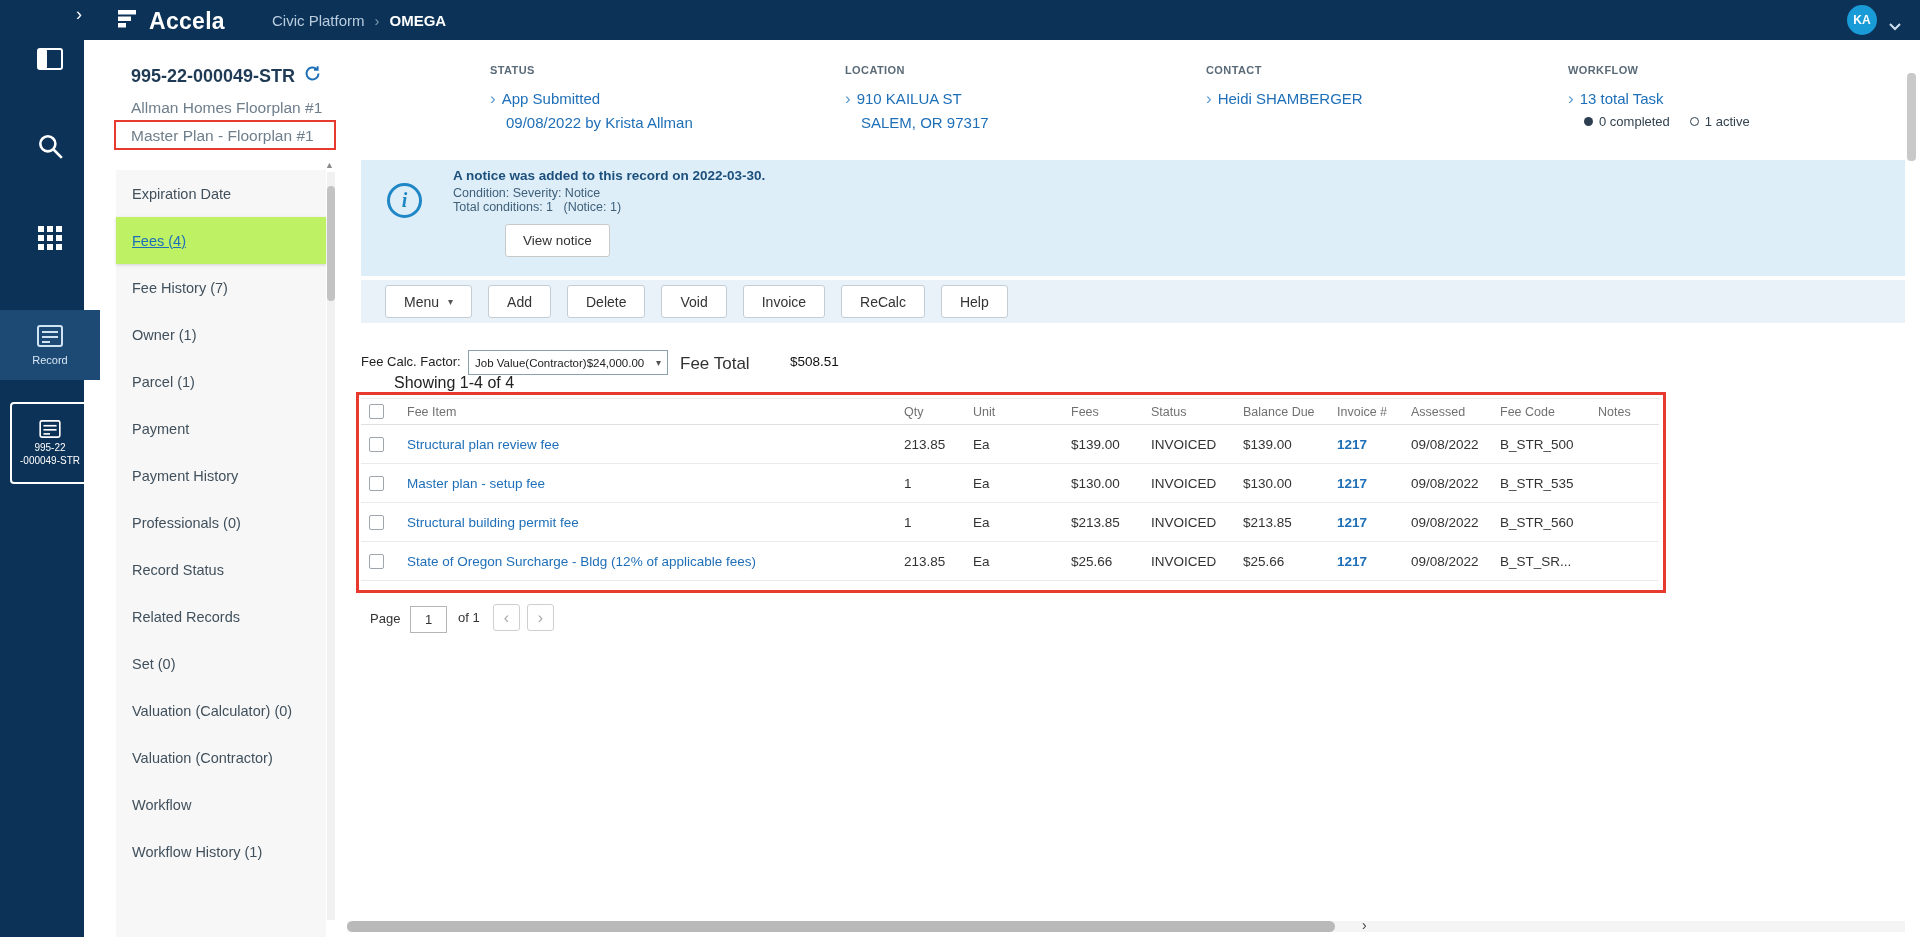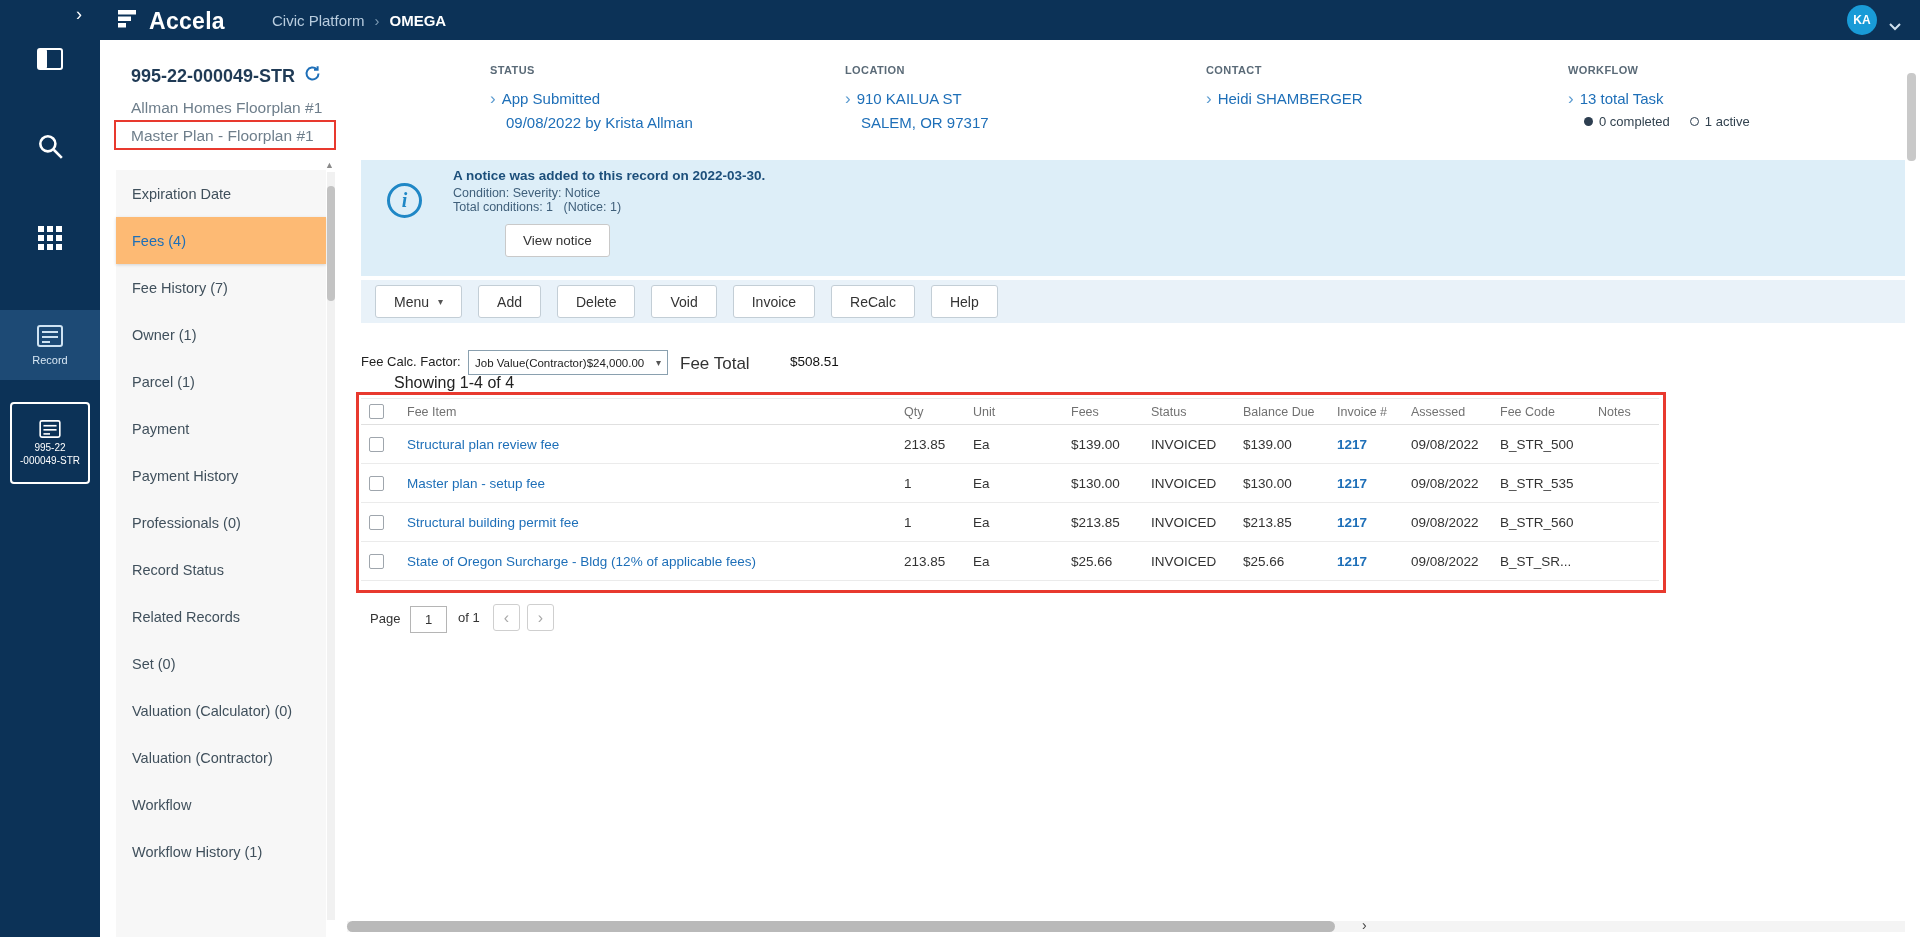--- a/index.html
+++ b/index.html
@@ -2,21 +2,21 @@
 <html><head>
 <meta charset="utf-8">
 <style>
   * { margin:0; padding:0; box-sizing:border-box; }
   html,body { width:1920px; height:937px; overflow:hidden; background:#fff;
               font-family:"Liberation Sans", sans-serif; }
   .page { position:relative; width:1920px; height:937px; background:#fff; }
 
   
   .topbar { position:absolute; left:0; top:0; width:1920px; height:40px; background:#0c3257; z-index:4; }
-  .sidebar { position:absolute; left:0; top:0; width:100px; height:937px; background:#0c3257; z-index:5; }
+  .sidebar { position:absolute; left:0; top:0; width:84px; height:937px; background:#0c3257; z-index:5; }
   .sb-expand { position:absolute; left:76px; top:4px; color:#fff; font-size:18px; z-index:6; cursor:pointer; }
   .logo { position:absolute; left:116px; top:6px; display:flex; align-items:center; gap:7px; z-index:6; }
   .brand { color:#fff; font-size:23px; font-weight:600; letter-spacing:.3px; }
   .crumbs { position:absolute; left:272px; top:12px; font-size:15px; z-index:6; }
   .crumb-parent { color:#b9cddf; }
   .crumb-sep { color:#7f9cb5; margin:0 10px; }
   .crumb-current { color:#fff; font-weight:700; }
   .avatar { position:absolute; left:1847px; top:5px; width:30px; height:30px; border-radius:50%;
             background:#199bd7; color:#fff; font-size:12px; font-weight:700;
             display:flex; align-items:center; justify-content:center; z-index:6; }
@@ -48,40 +48,40 @@
   .blue-link { color:#1e6fb8; text-decoration:none; cursor:pointer; }
   .wf-meta { display:flex; align-items:center; gap:6px; font-size:13px; color:#32424f; margin-top:4px; padding-left:16px; }
   .dot-filled { width:9px; height:9px; border-radius:50%; background:#2d3e50; display:inline-block; }
   .dot-open { width:9px; height:9px; border-radius:50%; border:1.5px solid #2d3e50; display:inline-block; }
   .wf-gap { width:8px; }
 
   
   .nav-panel { position:absolute; left:116px; top:170px; width:210px; height:767px; background:#f7f7f7; }
   .nav-item { height:47px; display:flex; align-items:center; padding-left:16px;
               font-size:14.5px; color:#40505c; cursor:pointer; }
-  .nav-item.selected { background:#fdba74; color:#1e6fb8; box-shadow:0 1px 3px rgba(0,0,0,.15); }
+  .nav-item.selected { background:#bef264; color:#1e6fb8; box-shadow:0 1px 3px rgba(0,0,0,.15);text-decoration:underline; }
   .nav-scroll { position:absolute; left:327px; top:172px; width:8px; height:748px; background:#f1f1f1; }
   .nav-scroll-up { position:absolute; left:-2px; top:-12px; font-size:9px; color:#8a8a8a; }
   .nav-scroll-thumb { position:absolute; left:0; top:14px; width:8px; height:115px; background:#c3c3c3; border-radius:4px; }
 
   
   .notice { position:absolute; left:361px; top:160px; width:1544px; height:116px; background:#ddeef8; }
   .notice-icon { position:absolute; left:26px; top:23px; width:35px; height:35px; border:3px solid #1f87c6;
                  border-radius:50%; color:#1f87c6; display:flex; align-items:center; justify-content:center;
                  font-family:"Liberation Serif", serif; font-style:italic; font-weight:700; font-size:20px; }
   .notice-l1 { position:absolute; left:92px; top:8px;  font-size:13.5px; font-weight:700; color:#1c4f7b; }
   .notice-l2 { position:absolute; left:92px; top:26px; font-size:12.5px; color:#3f5f7a; }
   .notice-l3 { position:absolute; left:92px; top:40px; font-size:12.5px; color:#3f5f7a; white-space:pre-wrap; }
   .notice-btn { position:absolute; left:144px; top:64px; height:33px; padding:0 17px; background:#fff;
                 border:1px solid #c9c9c9; border-radius:3px; font-size:13.5px; color:#333;
                 font-family:"Liberation Sans", sans-serif; cursor:pointer; }
 
   
   .toolbar-strip { position:absolute; left:361px; top:280px; width:1544px; height:43px; background:#e9f2f9;
-                   display:flex; align-items:center; padding-left:14px; gap:16px; }
+                   display:flex; align-items:center; padding-left:24px; gap:16px; }
   .tb-btn { height:33px; padding:0 18px; background:#fff; border:1px solid #c3ced6; border-radius:3px;
             font-size:14px; color:#333; font-family:"Liberation Sans", sans-serif;
             display:inline-flex; align-items:center; gap:9px; cursor:pointer; }
   .caret { font-size:10px; color:#555; }
 
   
   .fee-factor-label { position:absolute; left:361px; top:354px; font-size:13px; color:#222; }
   .factor-select { position:absolute; left:468px; top:350px; width:200px; height:25px; background:#fff;
                    border:1px solid #8aa0af; font-size:11.5px; color:#222; display:flex; align-items:center;
                    justify-content:space-between; padding:0 6px; cursor:pointer; }

